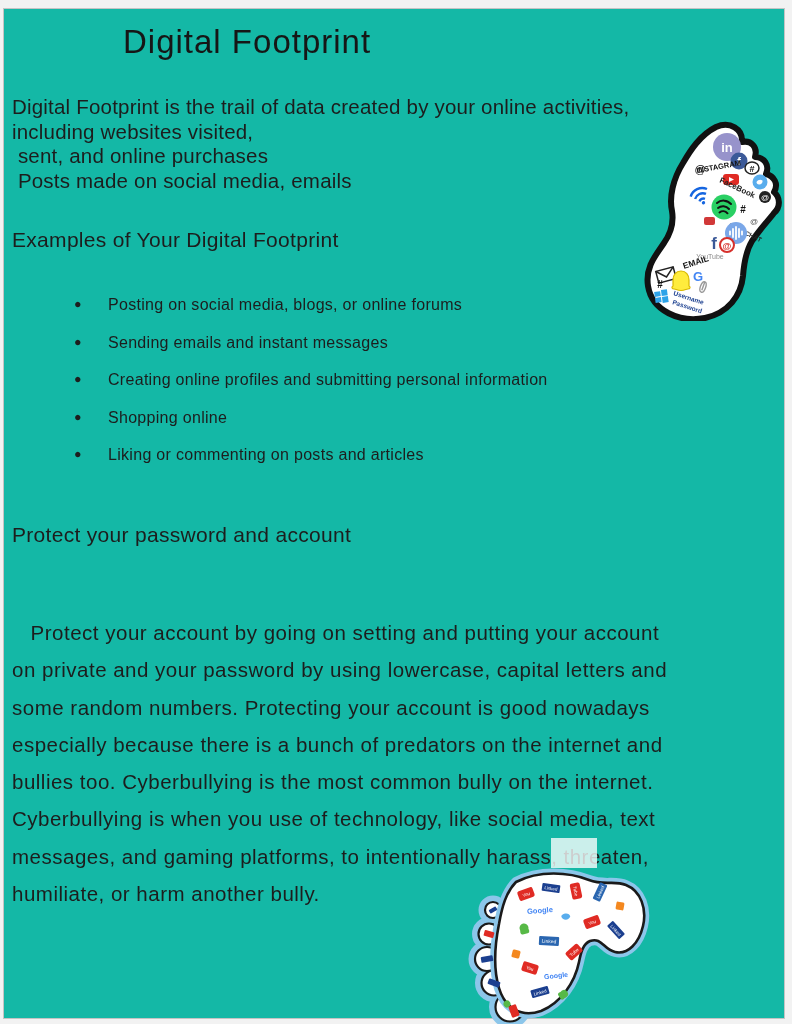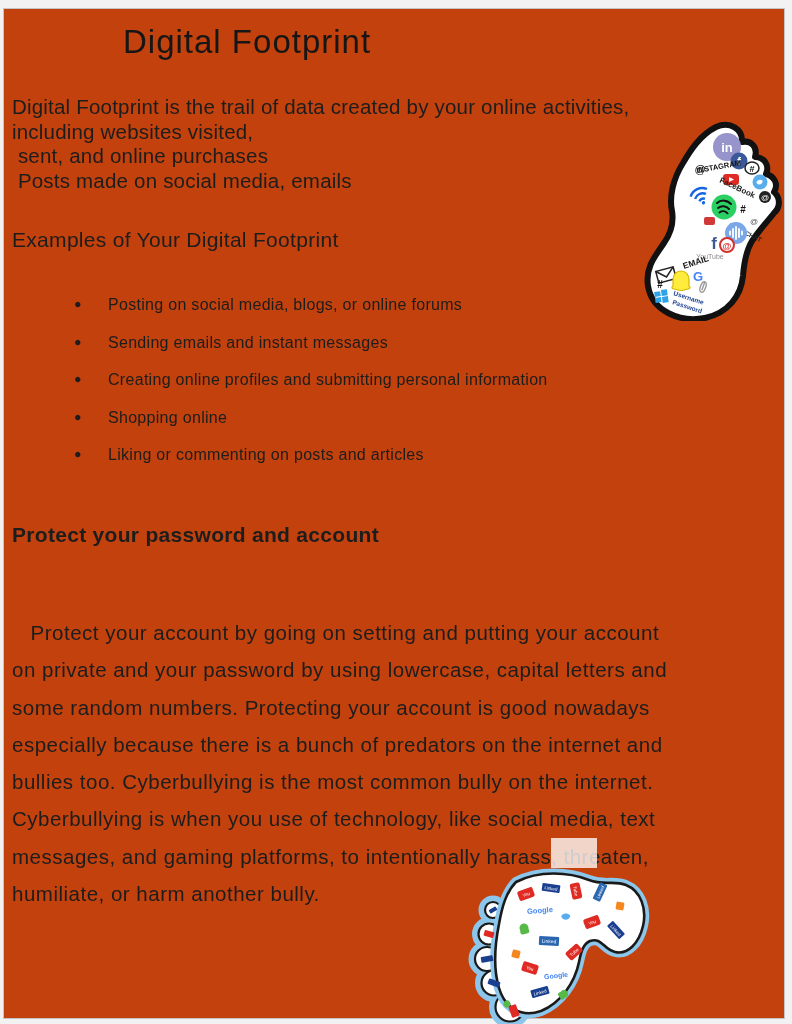--- a/index.html
+++ b/index.html
@@ -1,24 +1,24 @@
 <!DOCTYPE html>
 <html><head>
 <meta charset="utf-8">
 <style>
   html,body{margin:0;padding:0;}
   body{width:792px;height:1024px;background:#f2f2f2;font-family:"Liberation Sans",sans-serif;position:relative;overflow:hidden;}
-  .page{position:absolute;left:3px;top:8px;width:782px;height:1011px;background:#c2410c;border:1px solid #c4c4c4;box-sizing:border-box;}
+  .page{position:absolute;left:3px;top:8px;width:782px;height:1011px;background:#14b8a6;border:1px solid #c4c4c4;box-sizing:border-box;}
   .title{position:absolute;left:119px;top:14px;font-size:33px;letter-spacing:1px;color:#161616;font-weight:500;white-space:pre;}
   .textblock{position:absolute;color:#1d1d1d;}
   .line{white-space:pre;}
   .intro{left:8px;top:86px;font-size:20.5px;line-height:24.5px;letter-spacing:0.2px;}
   .h2{left:8px;font-size:21px;letter-spacing:0.3px;white-space:pre;}
   .examples-h{top:219px;}
-  .protect-h{top:514px;font-weight:bold;}
+  .protect-h{top:514px;}
   .bullets{left:68px;top:277px;font-size:16px;line-height:37.6px;letter-spacing:0.3px;}
   .bullets .li{position:relative;padding-left:36px;white-space:pre;}
   .bullets .li::before{content:"\25CF";position:absolute;left:2px;font-size:12.5px;}
   .para2{left:8px;top:605px;font-size:20.5px;line-height:37.3px;letter-spacing:0.5px;}
   .patch{position:absolute;left:547px;top:829px;width:46px;height:30px;background:rgba(255,255,255,0.78);}
   .img-abs{position:absolute;}
   .foot-top{left:636px;top:112px;width:150px;height:200px;}
   .foot-bottom{left:450px;top:855px;width:200px;height:165px;}
   svg{display:block;}
   svg text{font-family:"Liberation Sans",sans-serif;}

